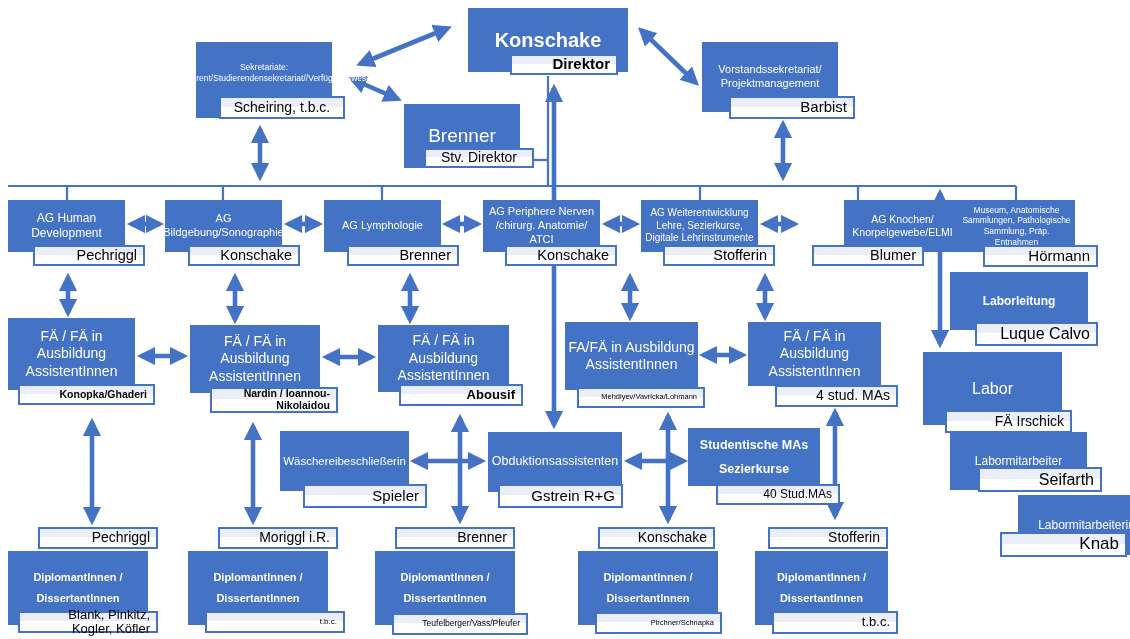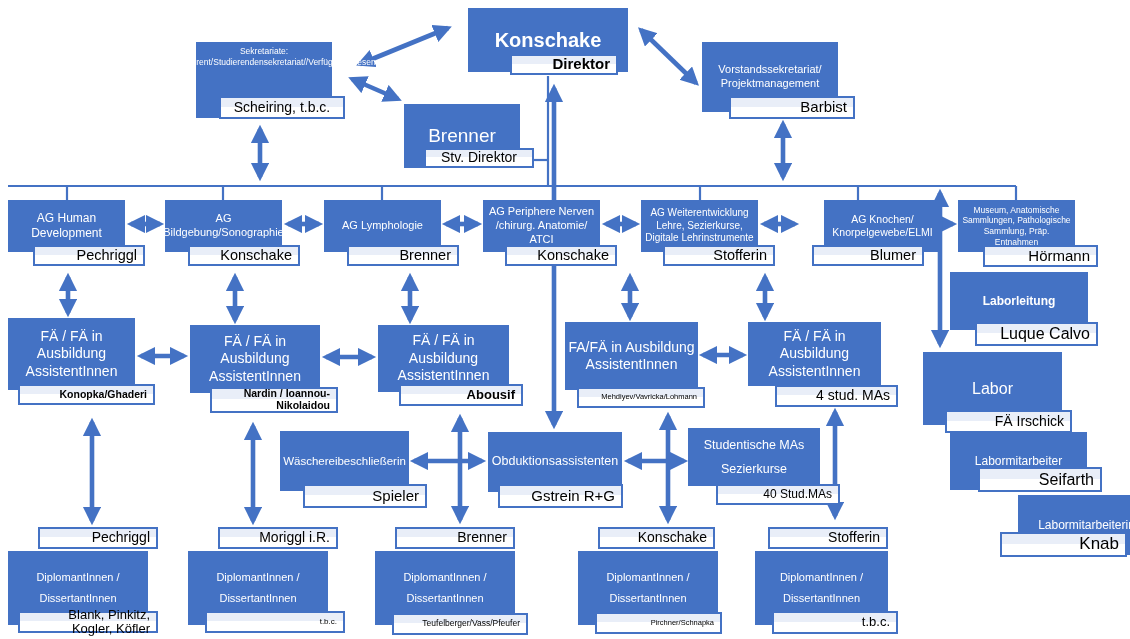--- a/index.html
+++ b/index.html
@@ -12,21 +12,21 @@
     display:flex;align-items:center;justify-content:center;text-align:center;
     line-height:1.25;box-sizing:border-box;padding:2px 3px;
   }
   .tag{
     position:absolute;background:linear-gradient(180deg,#e9eef8 0%,#e9eef8 46%,#ffffff 46%);
     border:2px solid #4472C4;color:#000;box-sizing:border-box;
     display:flex;align-items:center;justify-content:flex-end;text-align:right;
     padding:0 6px;line-height:1.1;
   }
   .tag.center{justify-content:center;text-align:center;}
-  .lh-big{line-height:1.95;}
+  .lh-big{line-height:1.95;font-weight:bold;}
   svg{position:absolute;left:0;top:0;pointer-events:none;}
 </style>
 </head>
 <body>
 
 <div id="canvas">
 
   <svg width="1130" height="639" viewBox="0 0 1130 639">
     <defs>
       <marker id="arr" markerWidth="4.2" markerHeight="4.2" refX="3.1" refY="2" orient="auto-start-reverse" markerUnits="strokeWidth">
@@ -76,21 +76,21 @@
     </g>
   </svg>
 
   <div class="box" style="left:468px;top:8px;width:160px;height:64px;font-size:20px;font-weight:bold;">
     <span>Konschake</span>
   </div>
   <div class="tag" style="left:510px;top:54px;width:108px;height:21px;font-size:15px;font-weight:bold;">
     <span>Direktor</span>
   </div>
 
-  <div class="box" style="left:196px;top:42px;width:136px;height:76px;font-size:8.5px;align-items:flex-start;padding-top:4px;">
+  <div class="box" style="left:196px;top:42px;width:136px;height:76px;font-size:8.5px;align-items:flex-start;padding-top:20px;">
     <span>Sekretariate: Institutsreferent/Studierendensekretariat//Verfügungswesen</span>
   </div>
   <div class="tag center" style="left:219px;top:96px;width:126px;height:23px;font-size:14px;">
     <span>Scheiring, t.b.c.</span>
   </div>
 
   <div class="box" style="left:702px;top:42px;width:136px;height:70px;font-size:11px;">
     <span>Vorstandssekretariat/ Projektmanagement</span>
   </div>
   <div class="tag" style="left:729px;top:96px;width:126px;height:23px;font-size:15px;">
@@ -132,21 +132,21 @@
     <span>Konschake</span>
   </div>
 
   <div class="box" style="left:641px;top:200px;width:117px;height:52px;font-size:10px;">
     <span>AG Weiterentwicklung Lehre, Sezierkurse, Digitale Lehrinstrumente</span>
   </div>
   <div class="tag" style="left:663px;top:245px;width:112px;height:21px;font-size:14.5px;">
     <span>Stofferin</span>
   </div>
 
-  <div class="box" style="left:824px;top:200px;width:117px;height:52px;font-size:10.5px;">
+  <div class="box" style="left:844px;top:200px;width:117px;height:52px;font-size:10.5px;">
     <span>AG Knochen/ Knorpelgewebe/ELMI</span>
   </div>
   <div class="tag" style="left:784px;top:245px;width:112px;height:21px;font-size:14.5px;margin-left:28px;">
     <span>Blumer</span>
   </div>
 
   <div class="box" style="left:958px;top:200px;width:117px;height:52px;font-size:8.5px;">
     <span>Museum, Anatomische Sammlungen, Pathologische Sammlung, Präp. Entnahmen</span>
   </div>
   <div class="tag" style="left:983px;top:245px;width:115px;height:22px;font-size:15px;">

